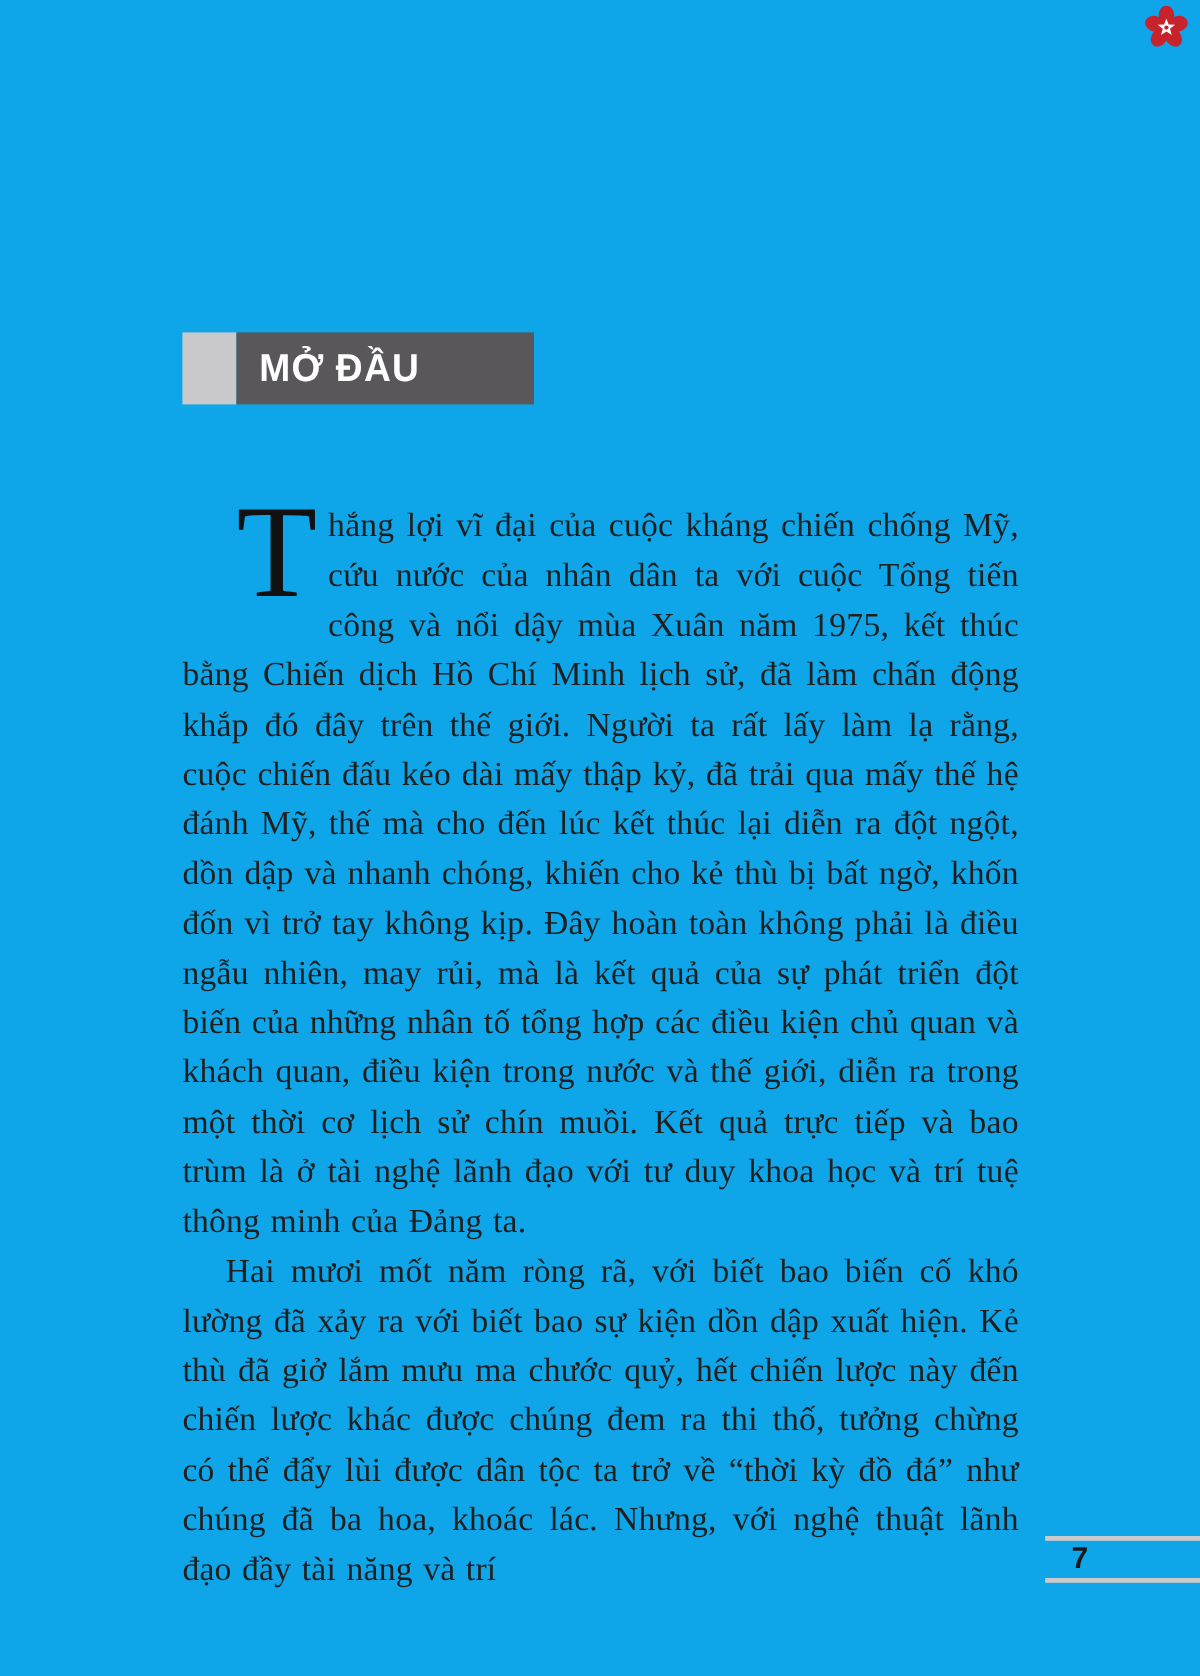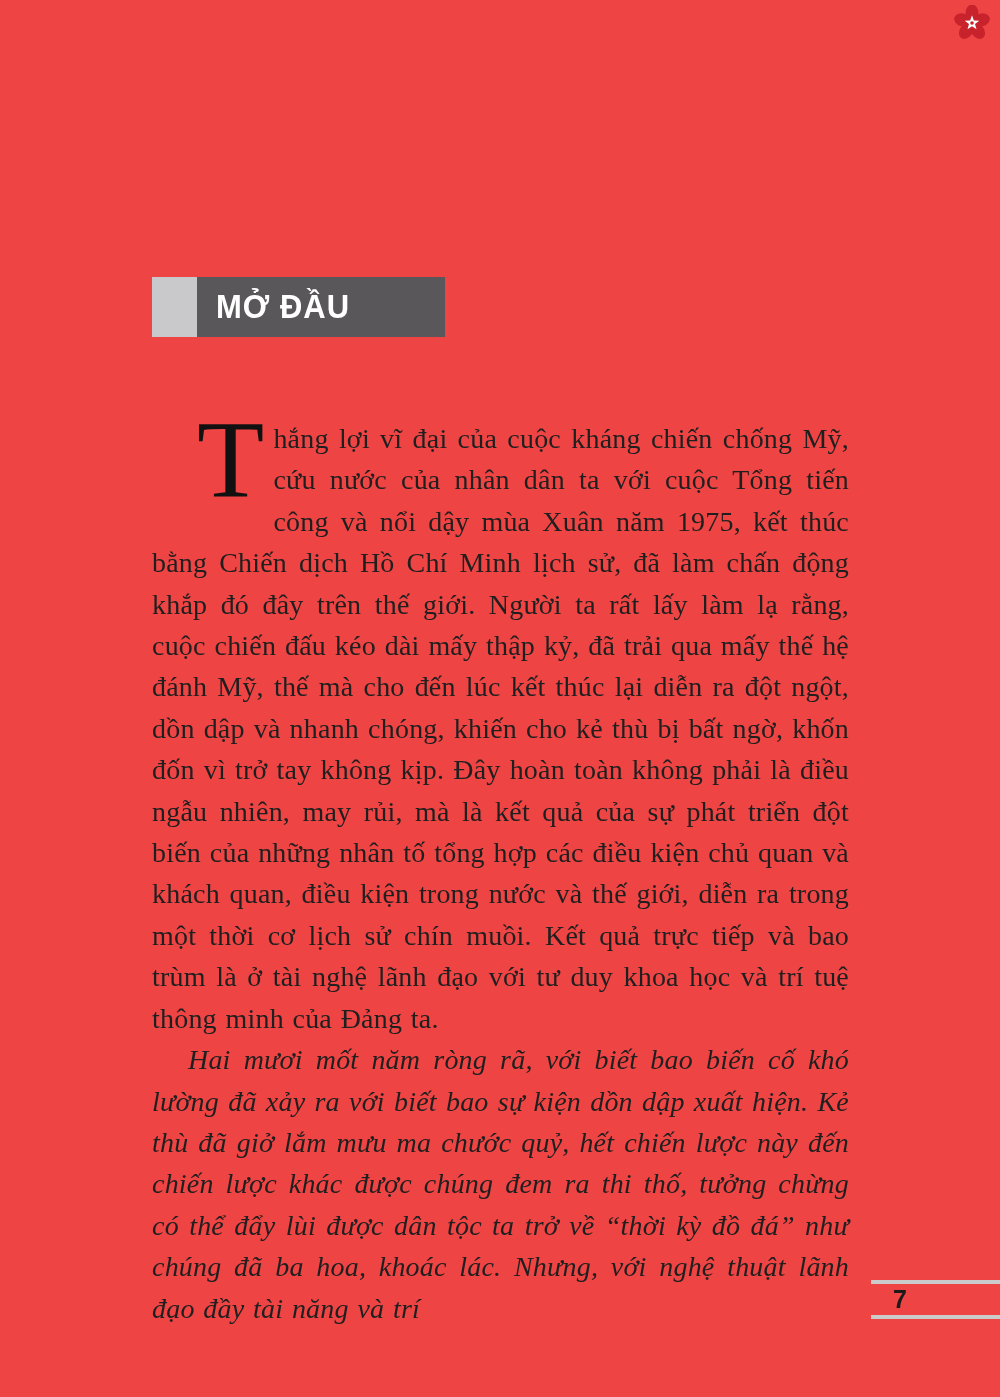--- a/index.html
+++ b/index.html
@@ -6,21 +6,21 @@
     --accent-red:#c8232c;
     --header-dark:#59575a;
     --header-light:#c9c8ca;
     --rule-gray:#cbcbcb;
     --text-color:#1f1f1f;
   }
   html,body{margin:0;padding:0;background:#ffffff;}
   .page{
     position:relative;
     width:1000px;height:1397px;
-    background:#ef4444;
+    background:#0ea5e9;
     overflow:hidden;
     font-family:"Liberation Serif", serif;
   }
   .logo{
     position:absolute;
     top:5px;left:954px;
     width:36px;height:36px;
   }
   .chapter-header{
     position:absolute;
@@ -63,21 +63,20 @@
   .dropcap{
     float:left;
     font-size:110px;
     line-height:80px;
     height:82px;
     margin:2px 9px 0 45px;
     color:#111111;
   }
   .para-2{
     text-indent:36px;
-    font-style:italic;
   }
   .page-number{
     position:absolute;
     top:1280px;right:0;
     width:107px;
     height:31px;
     border-top:4px solid var(--rule-gray,#cbcbcb);
     border-bottom:4px solid var(--rule-gray,#cbcbcb);
     display:flex;
     align-items:center;

